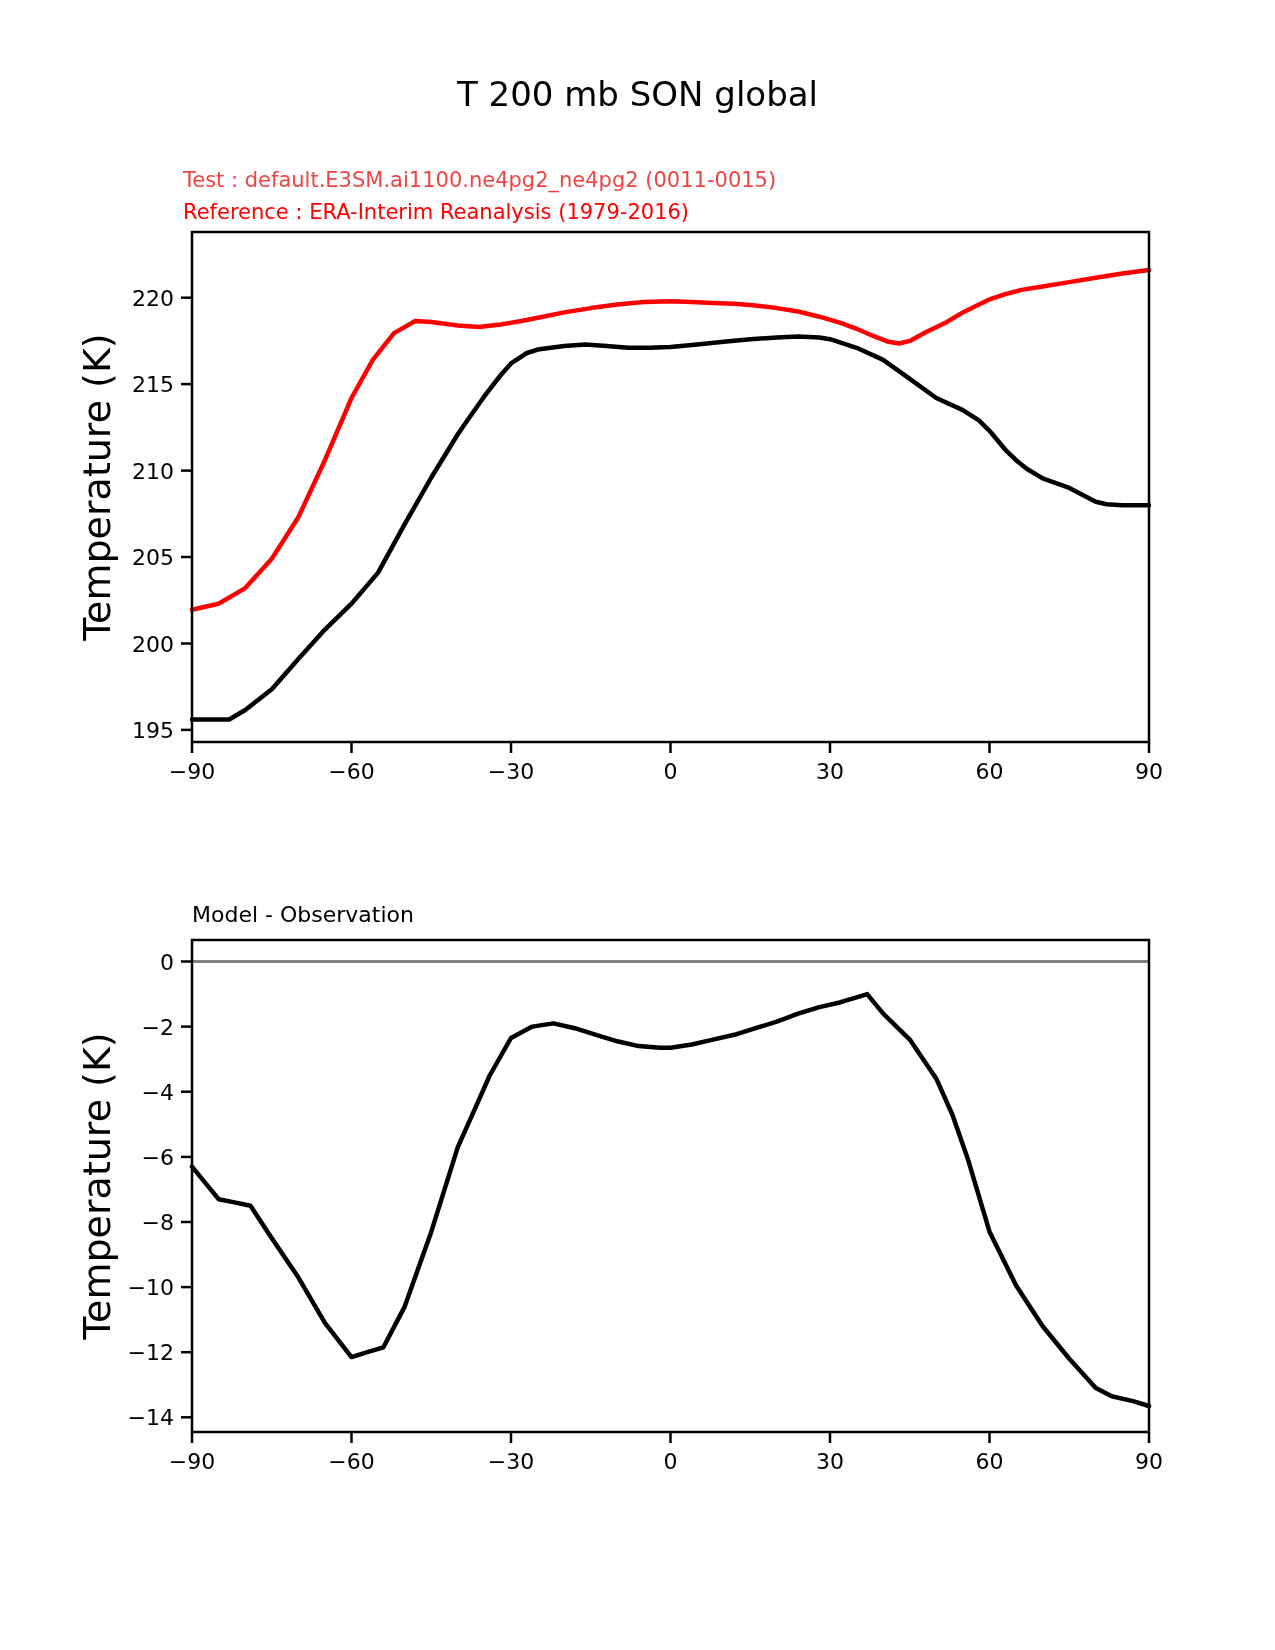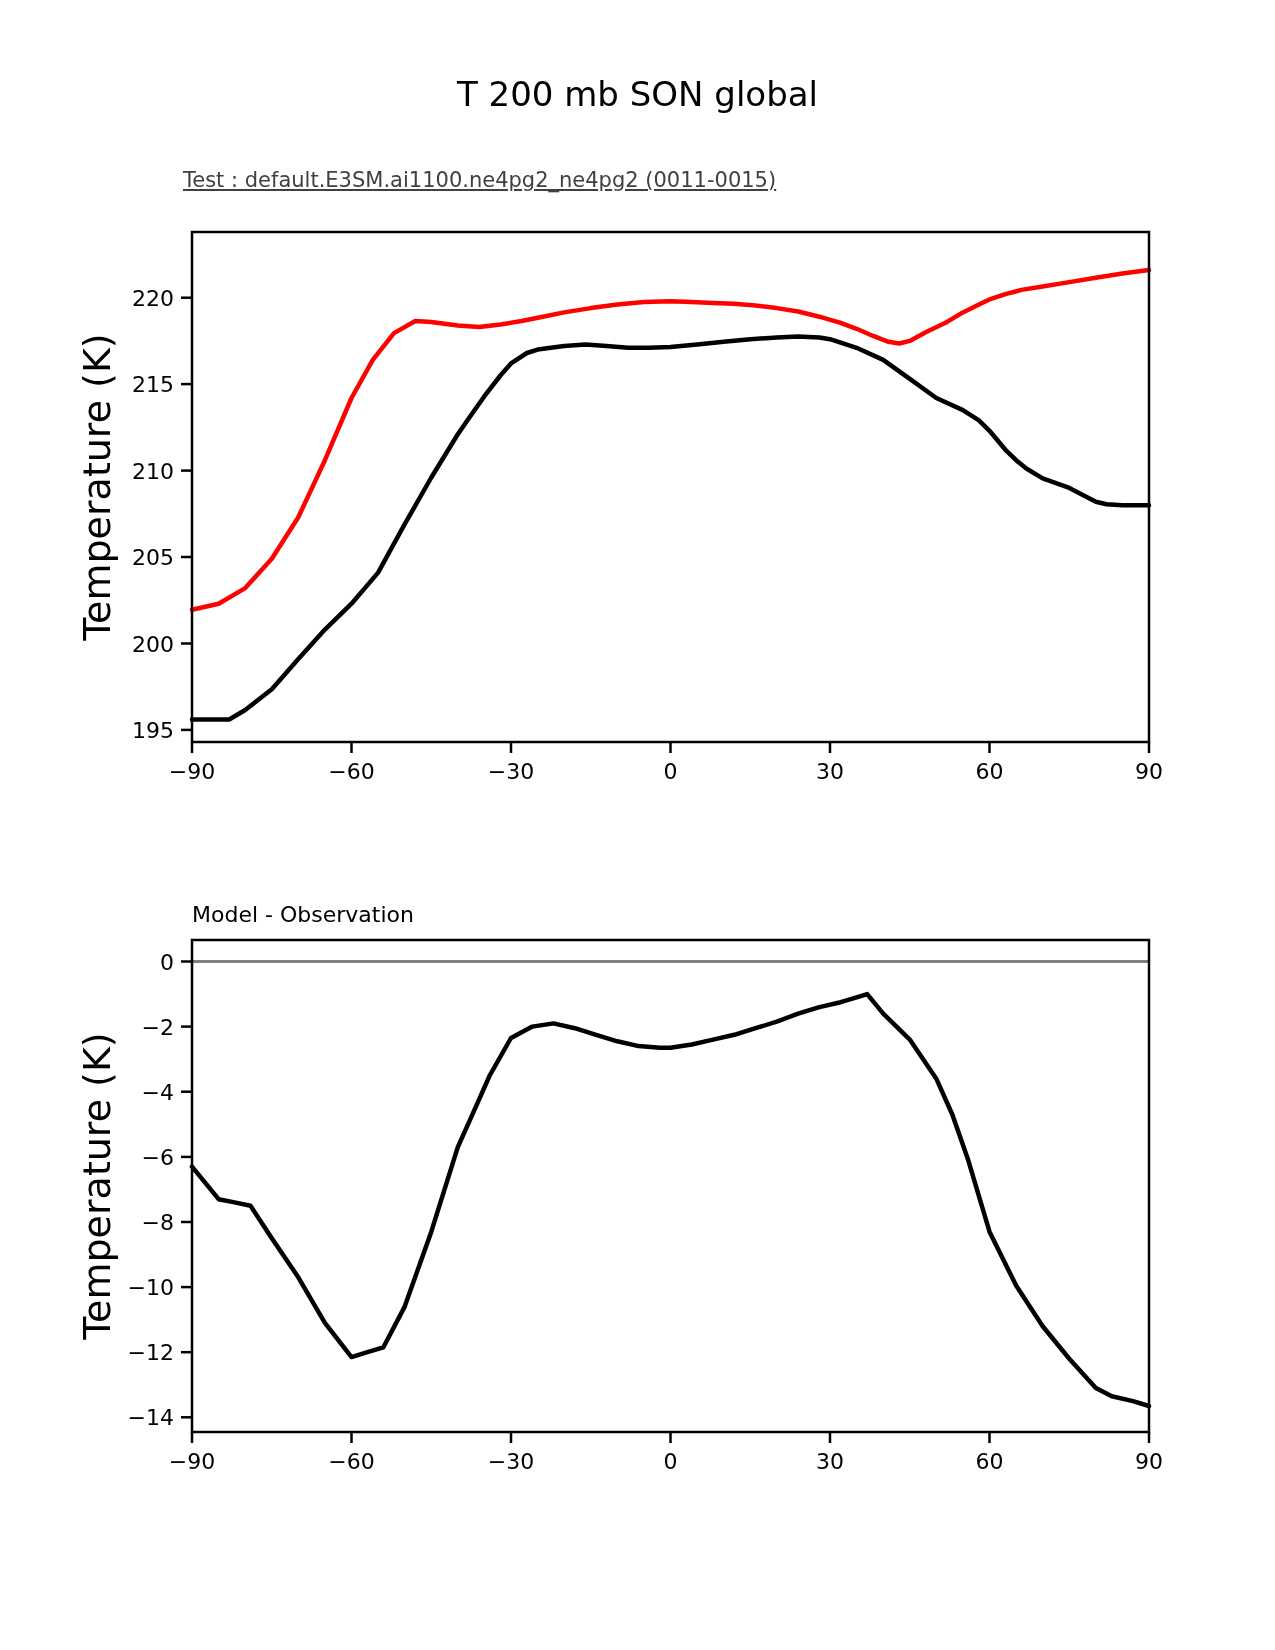--- a/index.html
+++ b/index.html
@@ -22,21 +22,21 @@
     font-size: 34px;
     color: #000000;
     white-space: nowrap;
   }
   .subtitle {
     position: absolute;
     left: 183px;
     font-size: 21px;
     white-space: nowrap;
   }
-  .subtitle.test { top: 168px; color: #404040; text-decoration: underline; }
+  .subtitle.test { top: 168px; color: #ef4444; }
   .subtitle.ref  { top: 200px; color: #ff0000; }
   .plot-title {
     position: absolute;
     left: 192px; width: 957px;
     top: 902px;
     font-size: 22px;
     color: #000000;
   }
   .ylabel {
     position: absolute;
@@ -54,20 +54,21 @@
 </style>
 </head>
 <body>
 
 <div class="figure">
 
   <div class="suptitle">T 200 mb SON global</div>
 
   <div class="subtitle test">Test : default.E3SM.ai1100.ne4pg2_ne4pg2 (0011-0015)</div>
 
+  <div class="subtitle ref">Reference : ERA-Interim Reanalysis (1979-2016)</div>
 
   <div class="ylabel top">Temperature (K)</div>
 
   <svg class="chart top" width="957" height="510">
       <polyline points="0.0,487.5 37.2,487.5 53.2,478.0 79.8,457.3 106.3,427.0 132.9,397.6 159.5,371.7 186.1,340.6 212.7,292.2 239.3,245.5 265.8,202.3 276.5,186.7 292.4,164.2 308.4,143.5 319.0,131.4 334.9,121.0 345.6,117.6 372.2,114.1 393.4,112.4 414.7,114.1 436.0,115.8 457.2,115.8 478.5,115.0 505.1,112.4 531.7,109.8 558.3,107.2 584.8,105.5 606.1,104.6 627.4,105.5 638.0,107.2 654.0,112.4 664.6,115.8 691.2,127.9 717.8,146.9 744.3,166.0 770.9,178.1 786.9,188.4 797.5,198.8 813.4,217.8 824.1,228.2 834.7,236.8 850.7,246.4 877.3,255.9 903.8,269.7 914.5,272.3 930.4,273.2 957.0,273.2" fill="none" stroke="#000000" stroke-width="4.5" stroke-linejoin="round" stroke-linecap="round"></polyline>
       <polyline points="0.0,377.7 26.6,371.7 53.2,356.1 79.8,326.7 106.3,285.3 132.9,228.2 159.5,166.0 180.8,127.9 202.0,101.1 223.3,89.0 239.3,89.9 265.8,93.4 287.1,95.1 308.4,92.5 329.6,89.0 350.9,84.7 372.2,80.4 398.8,76.1 425.3,72.6 451.9,70.0 478.5,69.2 499.8,70.0 521.0,70.9 542.3,71.7 563.6,73.5 584.8,76.1 606.1,79.5 627.4,84.7 648.6,90.8 664.6,96.8 680.5,103.7 696.5,109.8 707.1,111.5 717.8,108.9 733.7,100.3 755.0,89.9 770.9,80.4 786.9,72.6 797.5,67.4 813.4,62.2 829.4,57.9 850.7,54.5 877.3,50.1 903.8,45.8 930.4,41.5 957.0,38.0" fill="none" stroke="#ff0000" stroke-width="4.5" stroke-linejoin="round" stroke-linecap="round"></polyline>
       <rect x="0" y="0" width="957" height="510" fill="none" stroke="#000000" stroke-width="2.5"></rect>
       <line x1="0.0" x2="0.0" y1="510" y2="521" stroke="#000000" stroke-width="2.5"></line>
       <text x="0.0" y="547" text-anchor="middle" font-size="22" fill="#000000">−90</text>
       <line x1="159.5" x2="159.5" y1="510" y2="521" stroke="#000000" stroke-width="2.5"></line>

